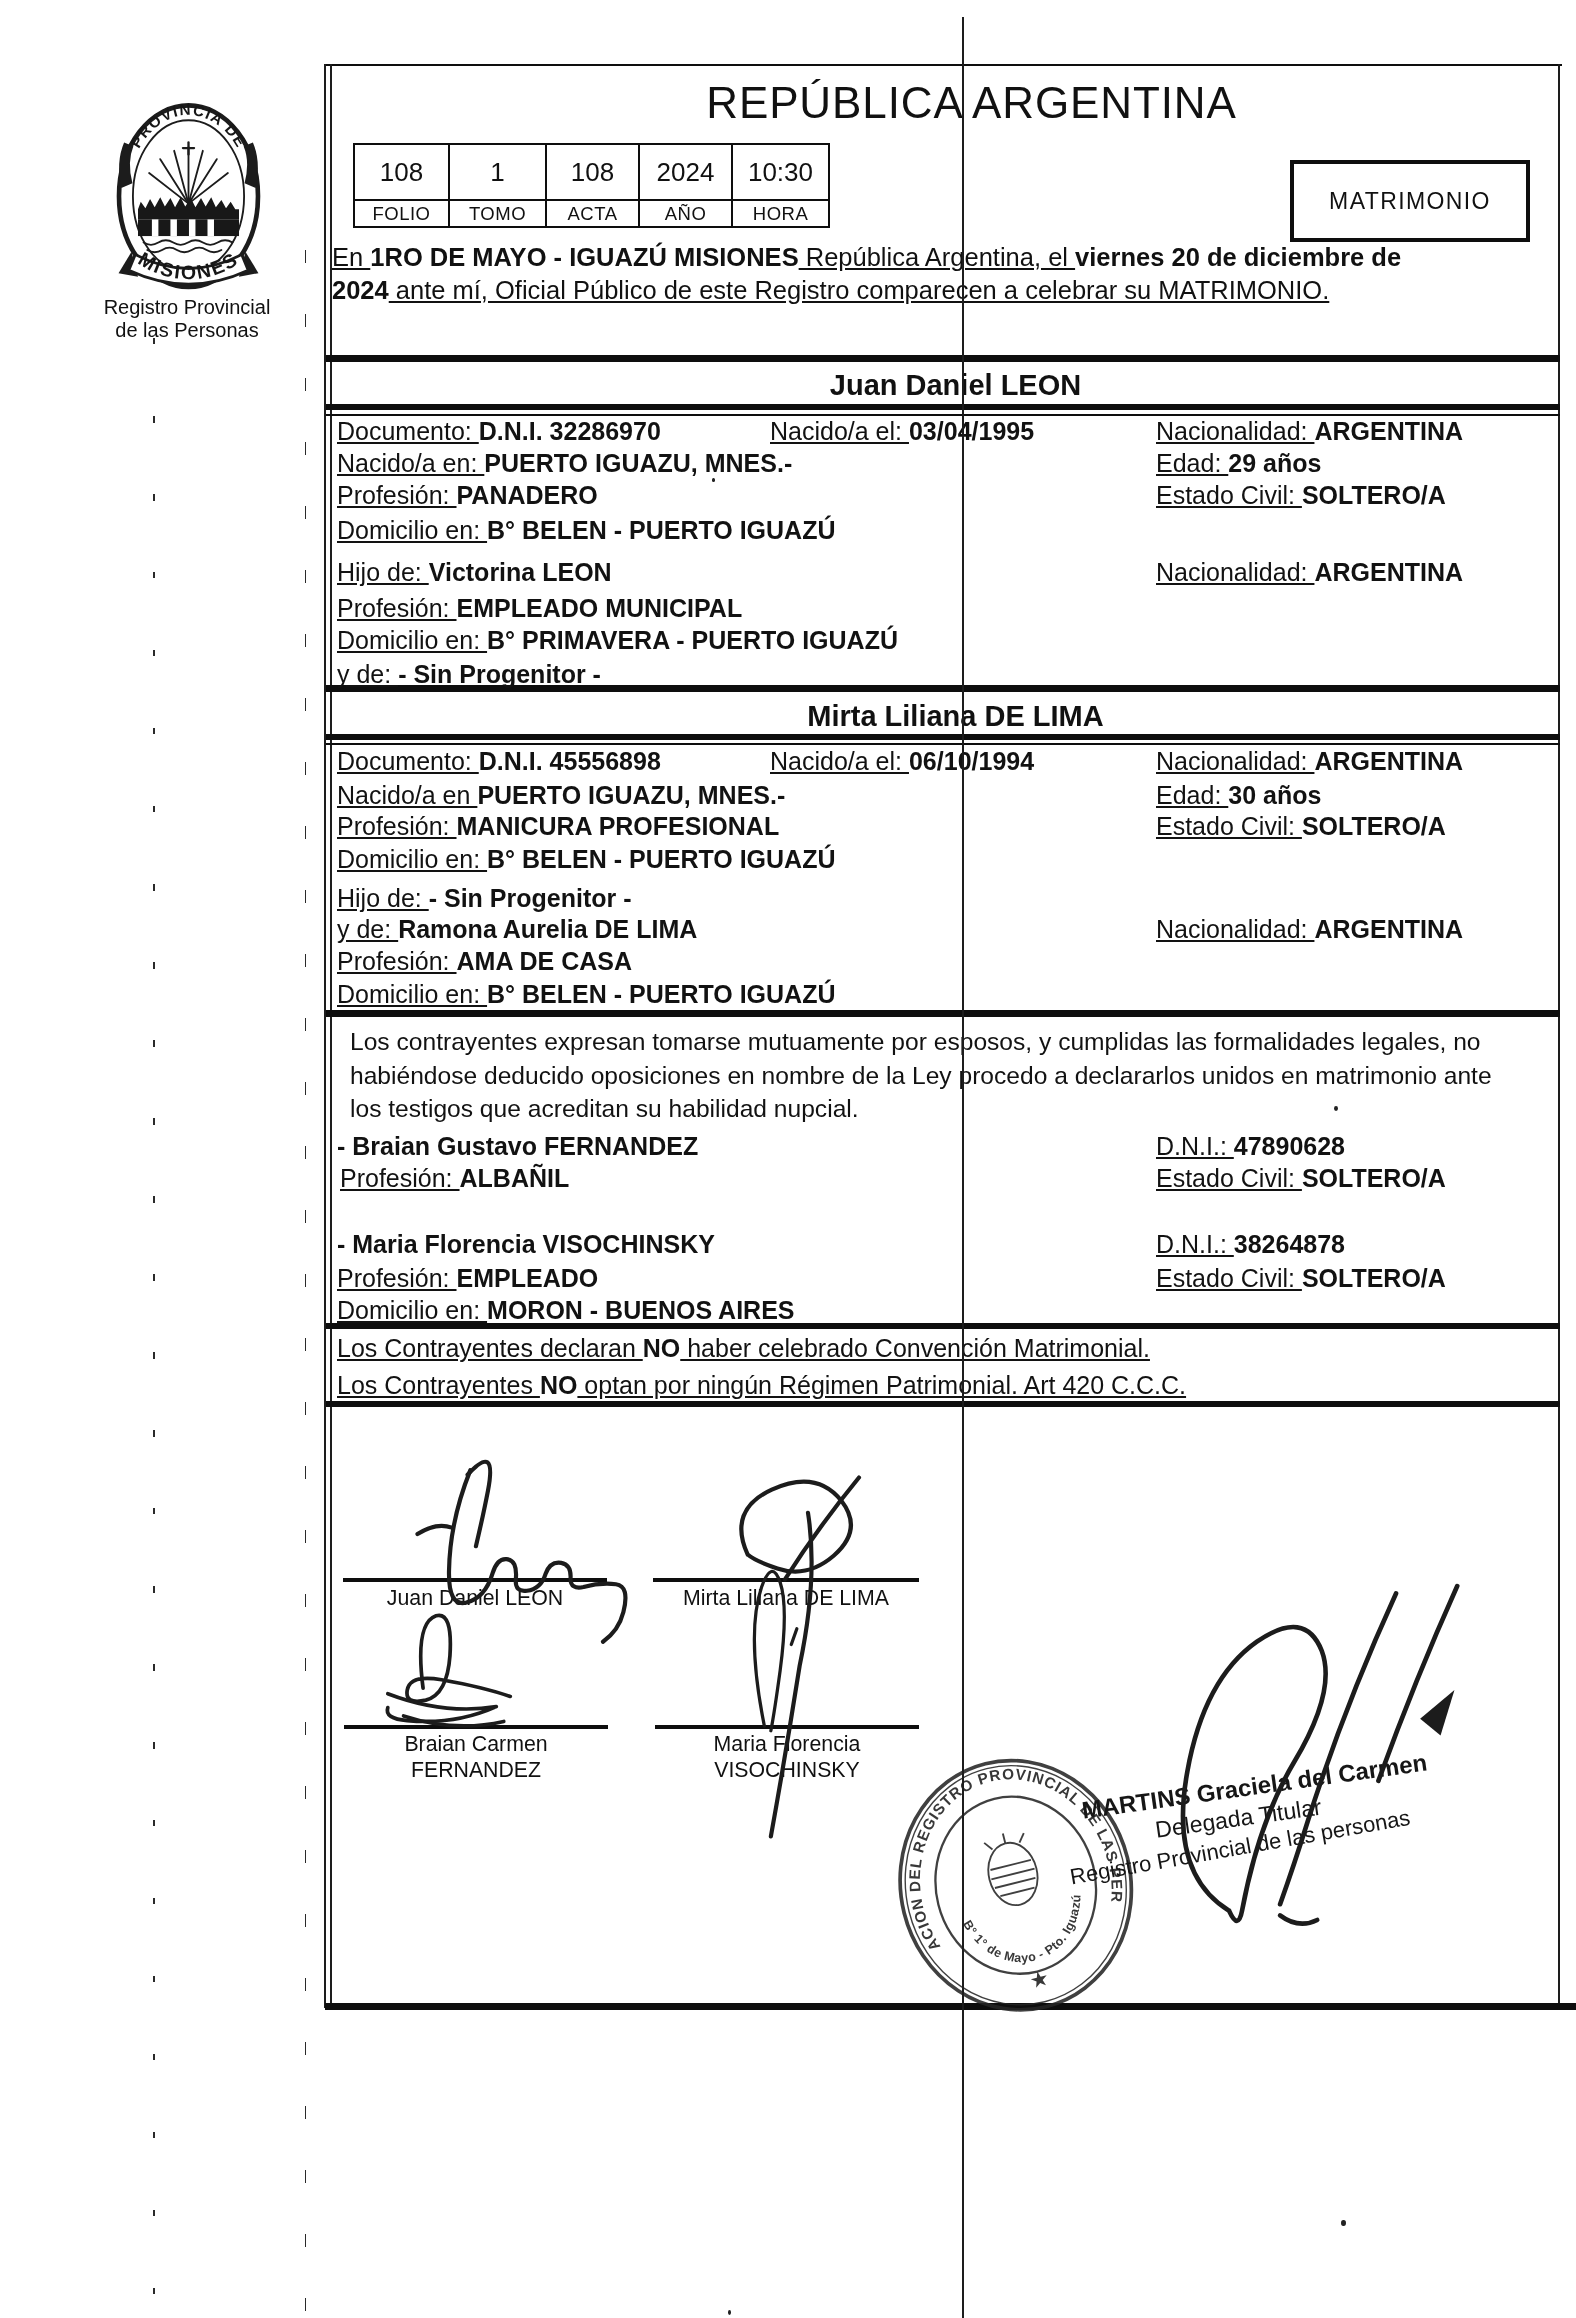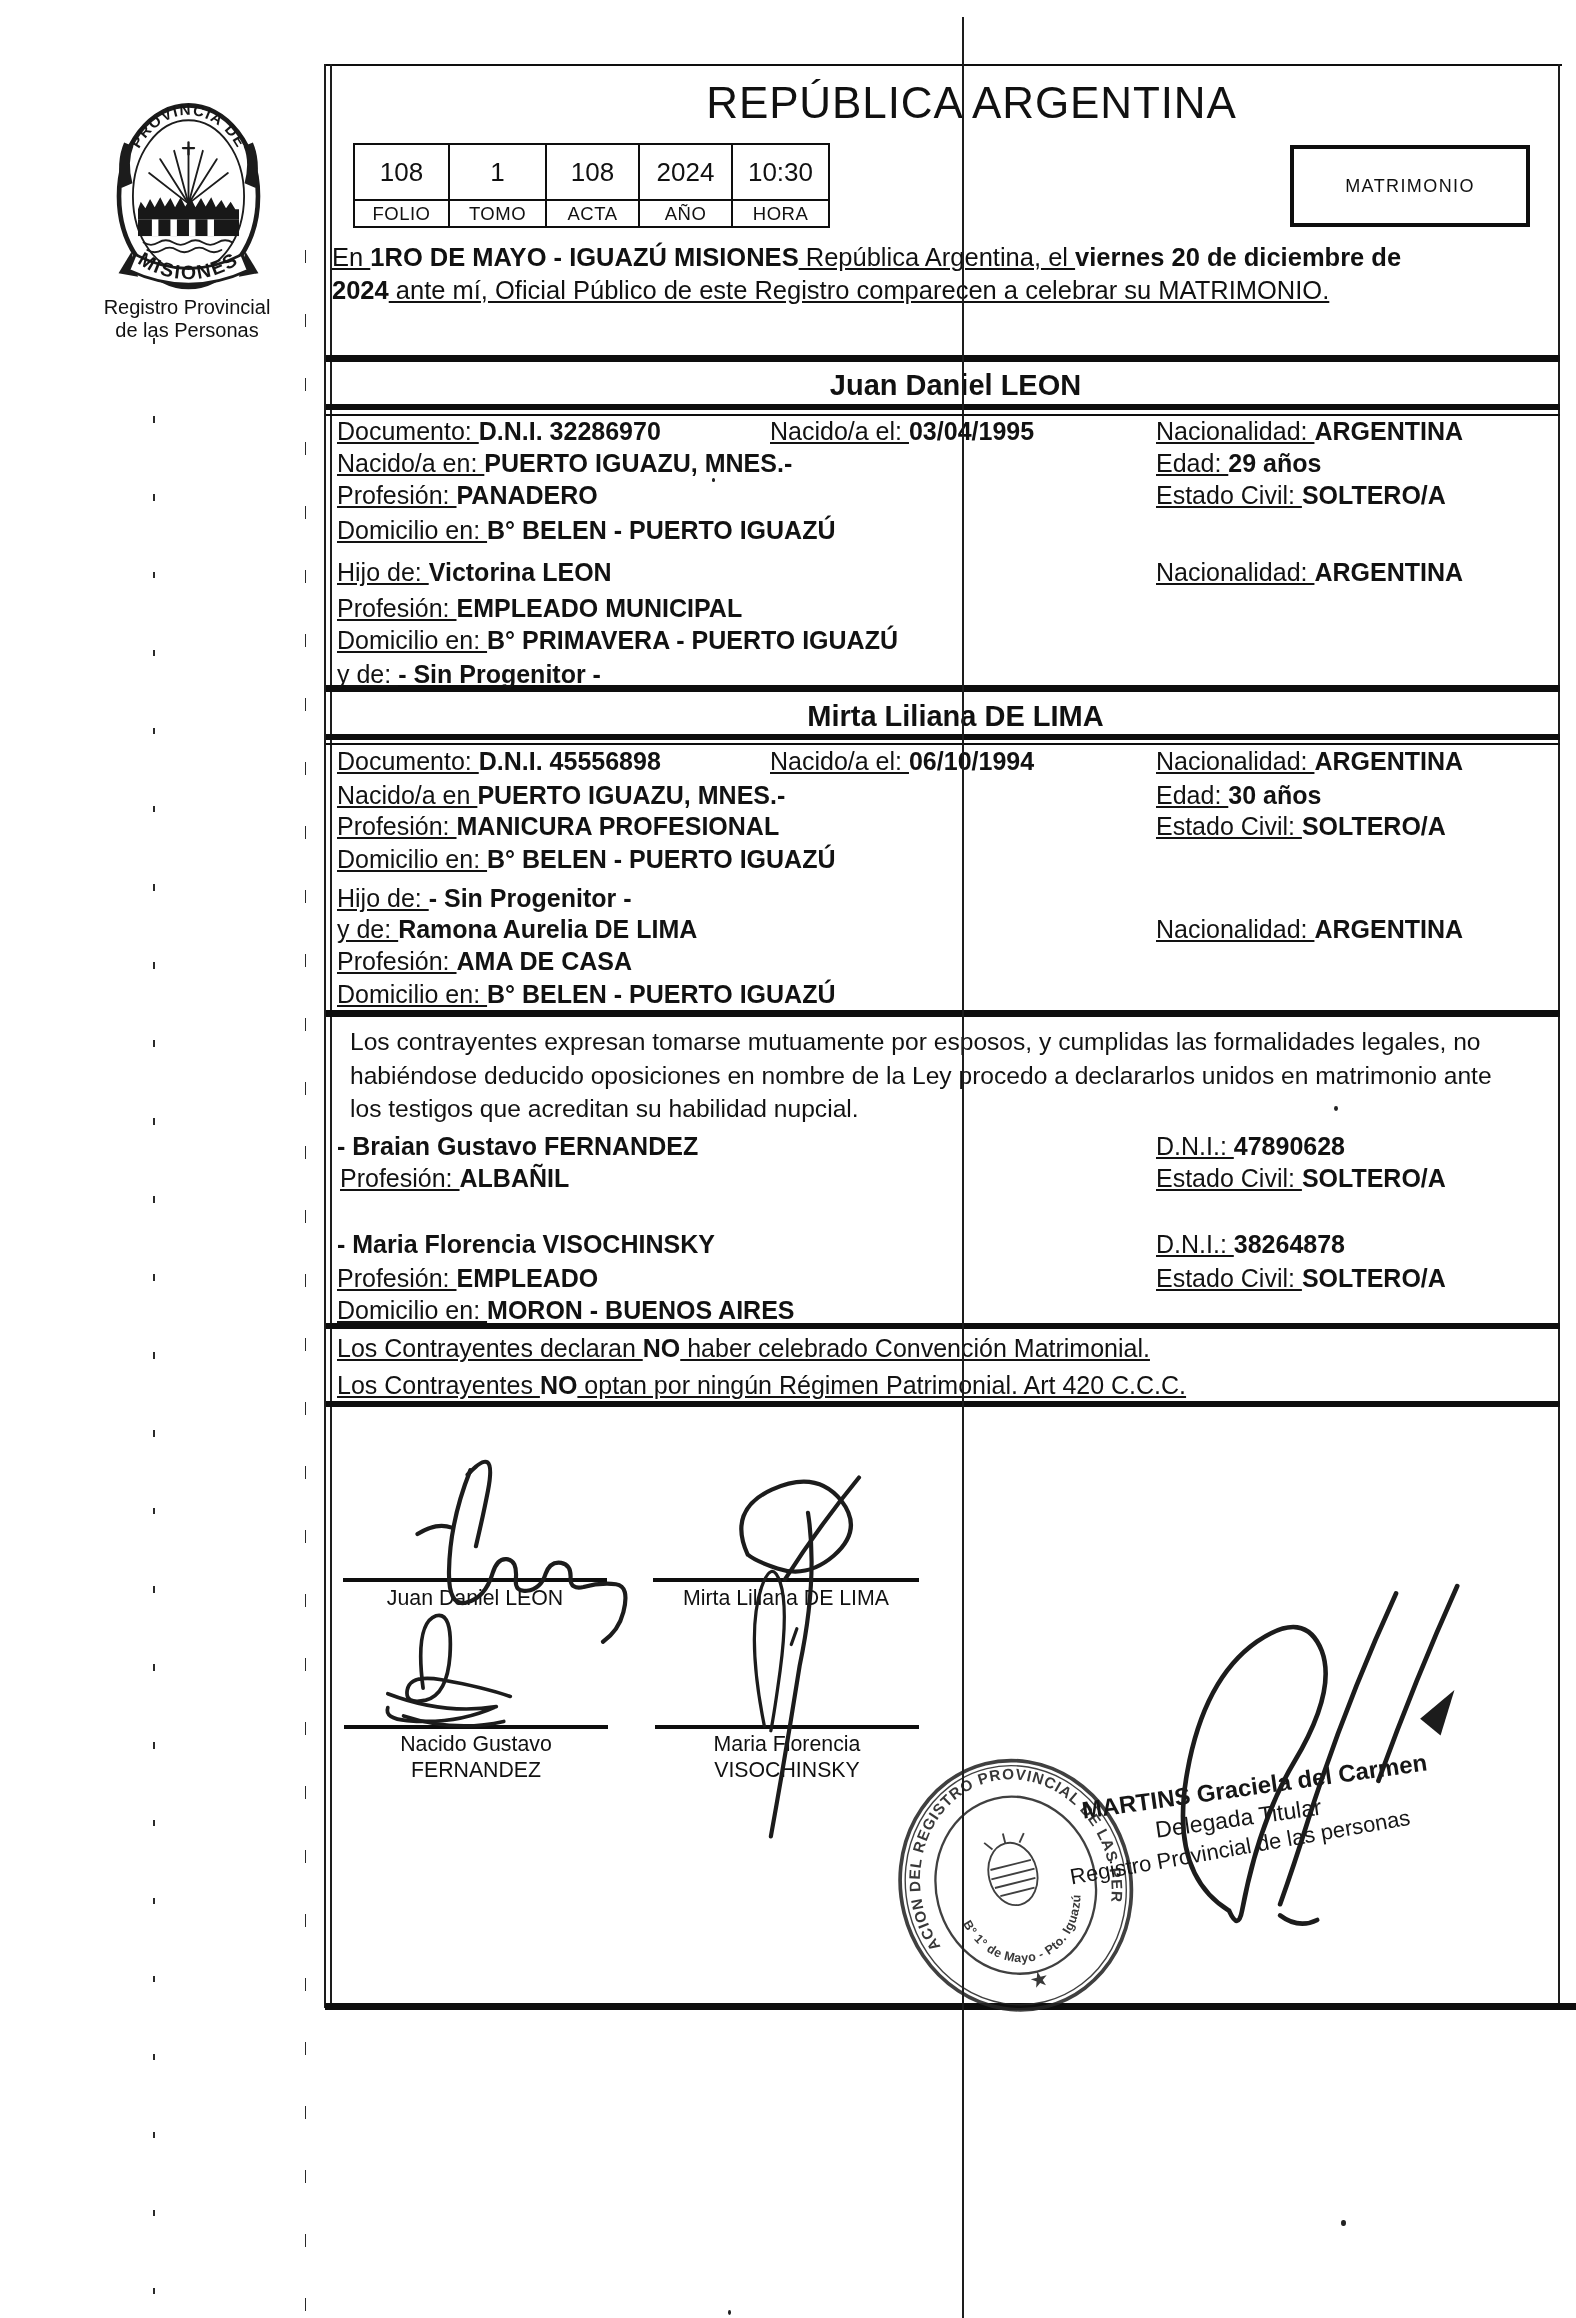--- a/index.html
+++ b/index.html
@@ -7,22 +7,22 @@
         font-family:"Liberation Sans",sans-serif;color:#111;overflow:hidden;}
   .t{position:absolute;font-size:25px;line-height:32px;white-space:nowrap;color:#121212;}
   .lbl{font-weight:400;text-decoration:underline;}
   .val{font-weight:700;}
   .rule{position:absolute;background:#0e0e0e;}
   .vline{position:absolute;background:#1d1d1d;}
   .dotline{position:absolute;width:1.9px;background:repeating-linear-gradient(to bottom,#2a2a2a 0 6.5px,transparent 6.5px 78px);}
   .dashline{position:absolute;width:1.4px;background:repeating-linear-gradient(to bottom,#2a2a2a 0 13px,transparent 13px 64px);}
   .title{position:absolute;left:326px;top:79px;width:1291px;text-align:center;
          font-size:44px;line-height:47px;letter-spacing:0.9px;font-weight:400;}
-  .doc-type{position:absolute;left:1290px;top:145px;width:232px;height:74px;border:4.2px solid #0e0e0e;
-            display:flex;align-items:center;justify-content:center;font-size:18px;letter-spacing:1.4px;}
+  .doc-type{position:absolute;left:1290px;top:160px;width:232px;height:74px;border:4.2px solid #0e0e0e;
+            display:flex;align-items:center;justify-content:center;font-size:23px;letter-spacing:1.4px;}
   .reg-table{position:absolute;left:353px;top:143px;border-collapse:collapse;padding-left:8px;}
   .reg-table td{border:2.8px solid #0e0e0e;text-align:center;vertical-align:middle;}
   .reg-table .vrow td{height:52px;font-size:26px;}
   .reg-table .lrow td{height:23px;font-size:18.5px;letter-spacing:0.5px;}
   .c1{width:91px}.c2{width:93px}.c3{width:89px}.c4{width:89px}.c5{width:93px}
   .section-heading{position:absolute;left:326px;width:1259px;text-align:center;
                    font-size:29px;font-weight:700;line-height:38px;}
   .intro{position:absolute;left:332px;font-size:25.5px;line-height:33px;white-space:nowrap;}
   .cer{font-size:24.6px;margin-left:16px;}
   .sig-line{position:absolute;height:4.2px;background:#0e0e0e;}
@@ -181,21 +181,21 @@
   <div class="t" style="left:337px;top:1332px"><span class="lbl">Los Contrayentes declaran </span><span class="val">NO</span><span class="lbl"> haber celebrado Convención Matrimonial.</span></div>
   <div class="t" style="left:337px;top:1369px"><span class="lbl">Los Contrayentes </span><span class="val">NO</span><span class="lbl"> optan por ningún Régimen Patrimonial. Art 420 C.C.C.</span></div>
 
   <div class="sig-line" style="left:343px;top:1578px;width:264px"></div>
   <div class="sig-line" style="left:653px;top:1578px;width:266px"></div>
   <div class="sig-label" style="left:475px;top:1586px">Juan Daniel LEON</div>
   <div class="sig-label" style="left:786px;top:1586px">Mirta Liliana DE LIMA</div>
 
   <div class="sig-line" style="left:344px;top:1725px;width:264px"></div>
   <div class="sig-line" style="left:655px;top:1725px;width:264px"></div>
-  <div class="sig-label" style="left:476px;top:1732px">Nacido Gustavo</div>
+  <div class="sig-label" style="left:476px;top:1732px">Braian Carmen</div>
   <div class="sig-label" style="left:476px;top:1758px">FERNANDEZ</div>
   <div class="sig-label" style="left:787px;top:1732px">Maria Florencia</div>
   <div class="sig-label" style="left:787px;top:1758px">VISOCHINSKY</div>
 
   <svg style="left:0;top:0" width="1577" height="2585" viewBox="0 0 3400 5574">
 
     <g class="ink" stroke-width="9">
       <path d="M 900 3308 q 40 -26 74 -14"></path>
       <path d="M 1014 3170 q -44 110 -46 216 q -2 78 36 70 q 42 -10 58 -64 q 10 -32 30 -30 q 24 2 20 44 q -2 28 24 24 q 30 -4 40 -36 q 10 -28 34 -24 q 22 4 20 34 q 0 24 28 18 q 36 -10 70 -6 q 30 4 16 60 q -10 40 -44 64"></path>
       <path d="M 1008 3180 q 64 -70 44 34 q -10 52 -26 120"></path>

